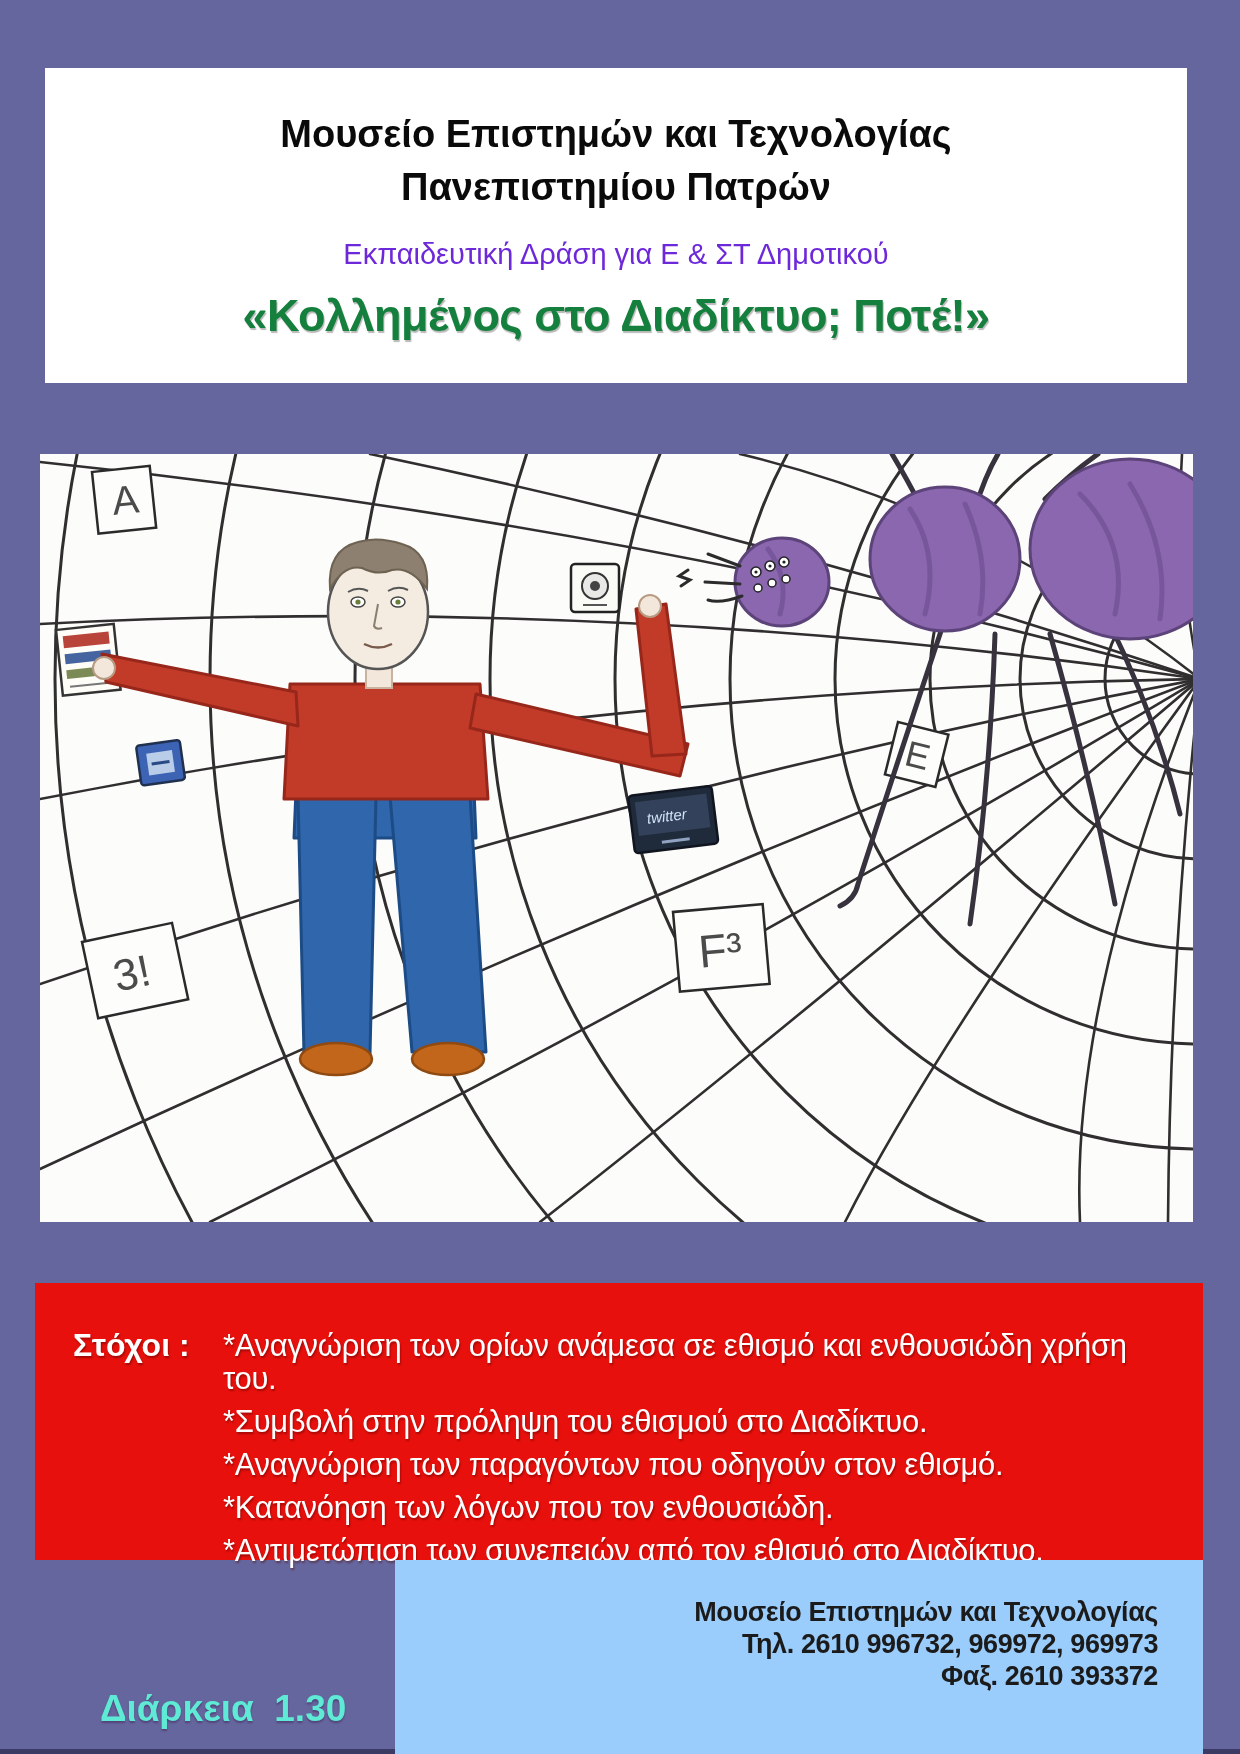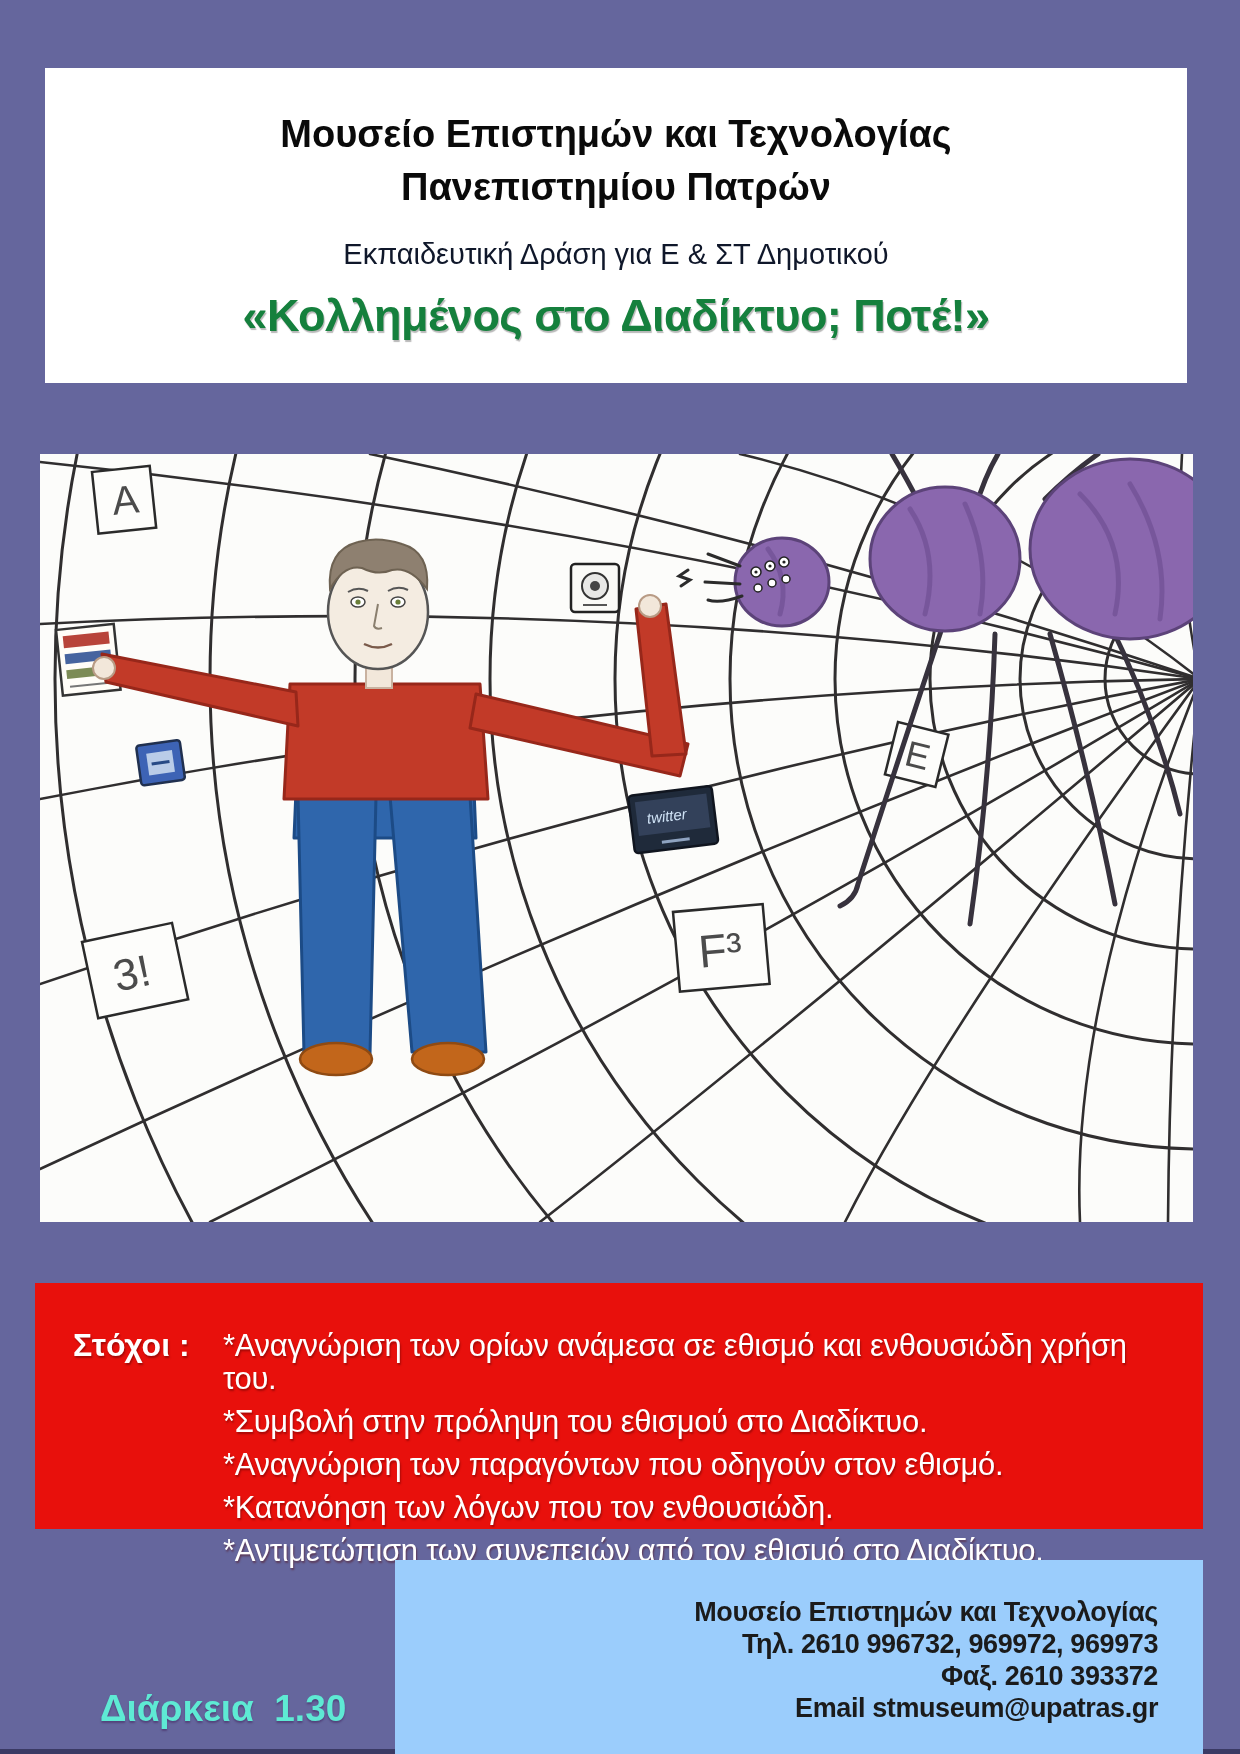--- a/index.html
+++ b/index.html
@@ -7,34 +7,34 @@
     position:relative;width:1240px;height:1754px;overflow:hidden;
     background:#65669D;font-family:"Liberation Sans",sans-serif;
   }
   
   .header-card{
     position:absolute;left:45px;top:68px;width:1142px;height:315px;
     background:#ffffff;text-align:center;
   }
   .header-title{font-weight:bold;font-size:38px;color:#0a0a0a;line-height:53px;}
   .header-title.first{padding-top:40px;}
-  .header-subtitle{margin-top:24px;font-size:29px;color:#0f172a;line-height:32px;}
+  .header-subtitle{margin-top:24px;font-size:29px;color:#6d28d9;line-height:32px;}
   .program-title{
     margin-top:20px;font-weight:bold;font-size:45px;color:#15803d;
     text-shadow:1px 2px 1px rgba(0,0,0,0.28);letter-spacing:-0.5px;
   }
   
   .illustration-box{
     position:absolute;left:40px;top:454px;width:1153px;height:768px;
     background:#FCFCFA;
   }
   .illustration-box svg{display:block;width:100%;height:100%;}
   
   .objectives-box{
-    position:absolute;left:35px;top:1283px;width:1168px;height:246px;
+    position:absolute;left:35px;top:1283px;width:1168px;height:277px;
     background:#E8100C;color:#ffffff;display:flex;box-sizing:border-box;
     padding:46px 22px 0 38px;align-items:flex-start;
   }
   .objectives-label{
     flex:0 0 150px;font-weight:bold;font-size:32px;line-height:33px;
     text-shadow:1px 2px 2px rgba(80,0,0,0.45);
   }
   .objectives-list{list-style:none;margin:0;padding:0;font-size:31px;}
   .objectives-list li{
     line-height:33px;margin-bottom:10px;letter-spacing:-0.3px;
@@ -234,16 +234,15 @@
   </div>
 
   <div class="duration">Διάρκεια  1.30</div>
 
   <div class="bottom-strip"></div>
 
   <div class="contact-box">
     <div class="contact-line">Μουσείο Επιστημών και Τεχνολογίας</div>
     <div class="contact-line">Τηλ. 2610 996732, 969972, 969973</div>
     <div class="contact-line">Φαξ. 2610 393372</div>
-    <div class="contact-line">Email stmuseum@upatras.gr</div>
   </div>
 
 </div>
 
 </body></html>

